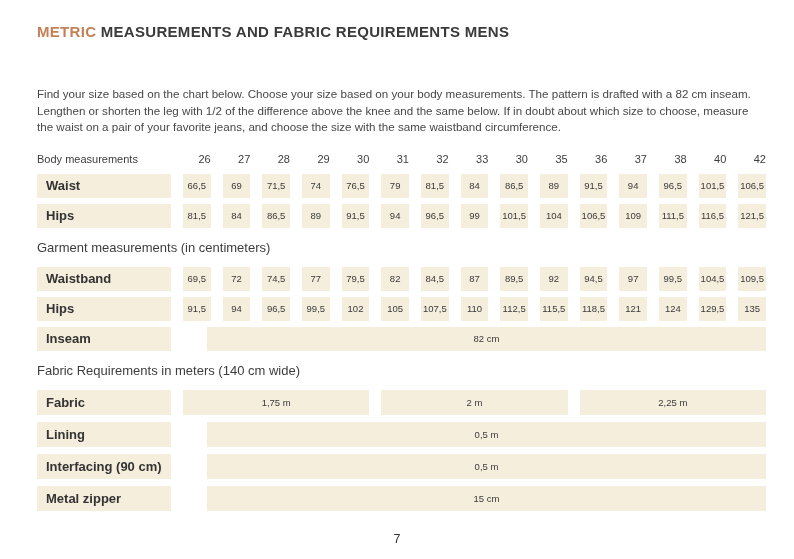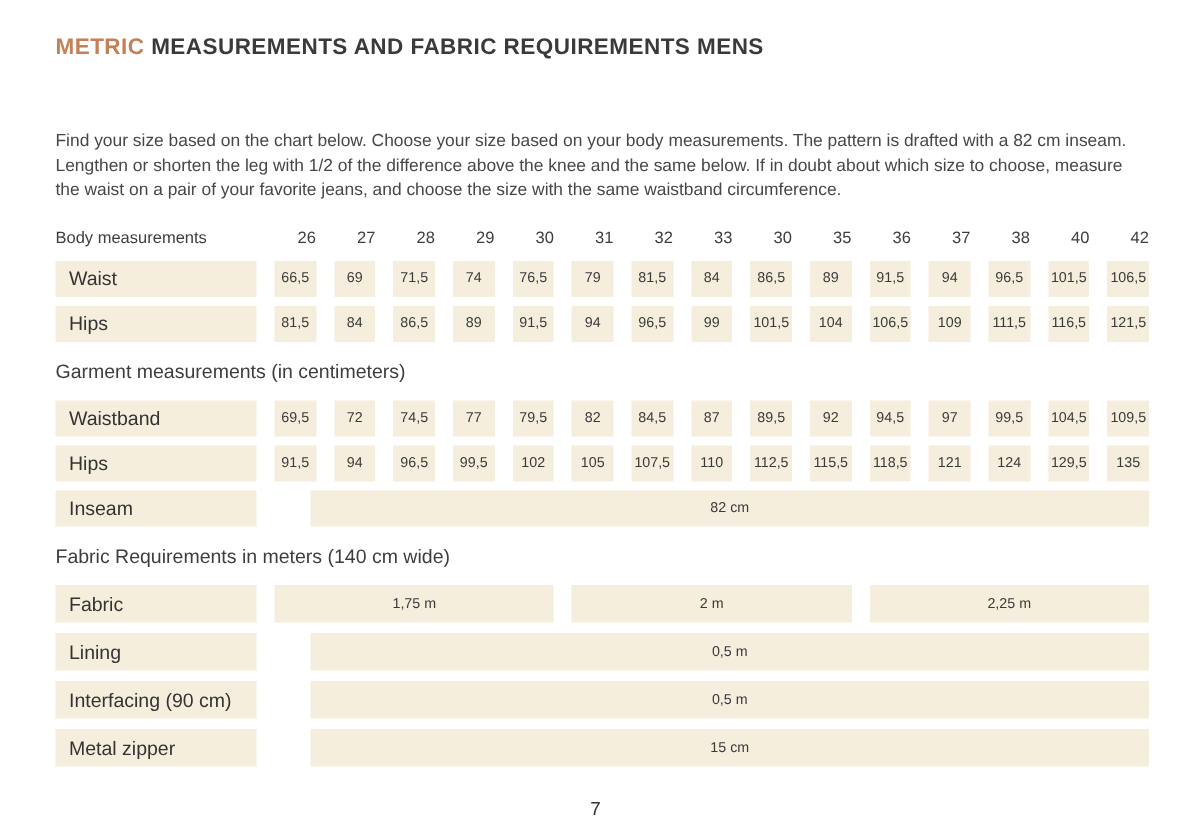--- a/index.html
+++ b/index.html
@@ -51,20 +51,21 @@
     justify-content: center;
     font-size: 9.5px;
     color: #3a3a3a;
     white-space: nowrap;
   }
   .lcell {
     justify-content: flex-start;
     padding-left: 9px;
     font-size: 13px;
     color: #333333;
+    font-weight: bold;
   }
   .span15 { grid-column: span 15; margin-left: 24px; }
   .span5  { grid-column: span 5; }
 
   .section-label {
     font-size: 13px;
     color: #3d3d3d;
     margin: 12px 0 12px 0;
   }
 

